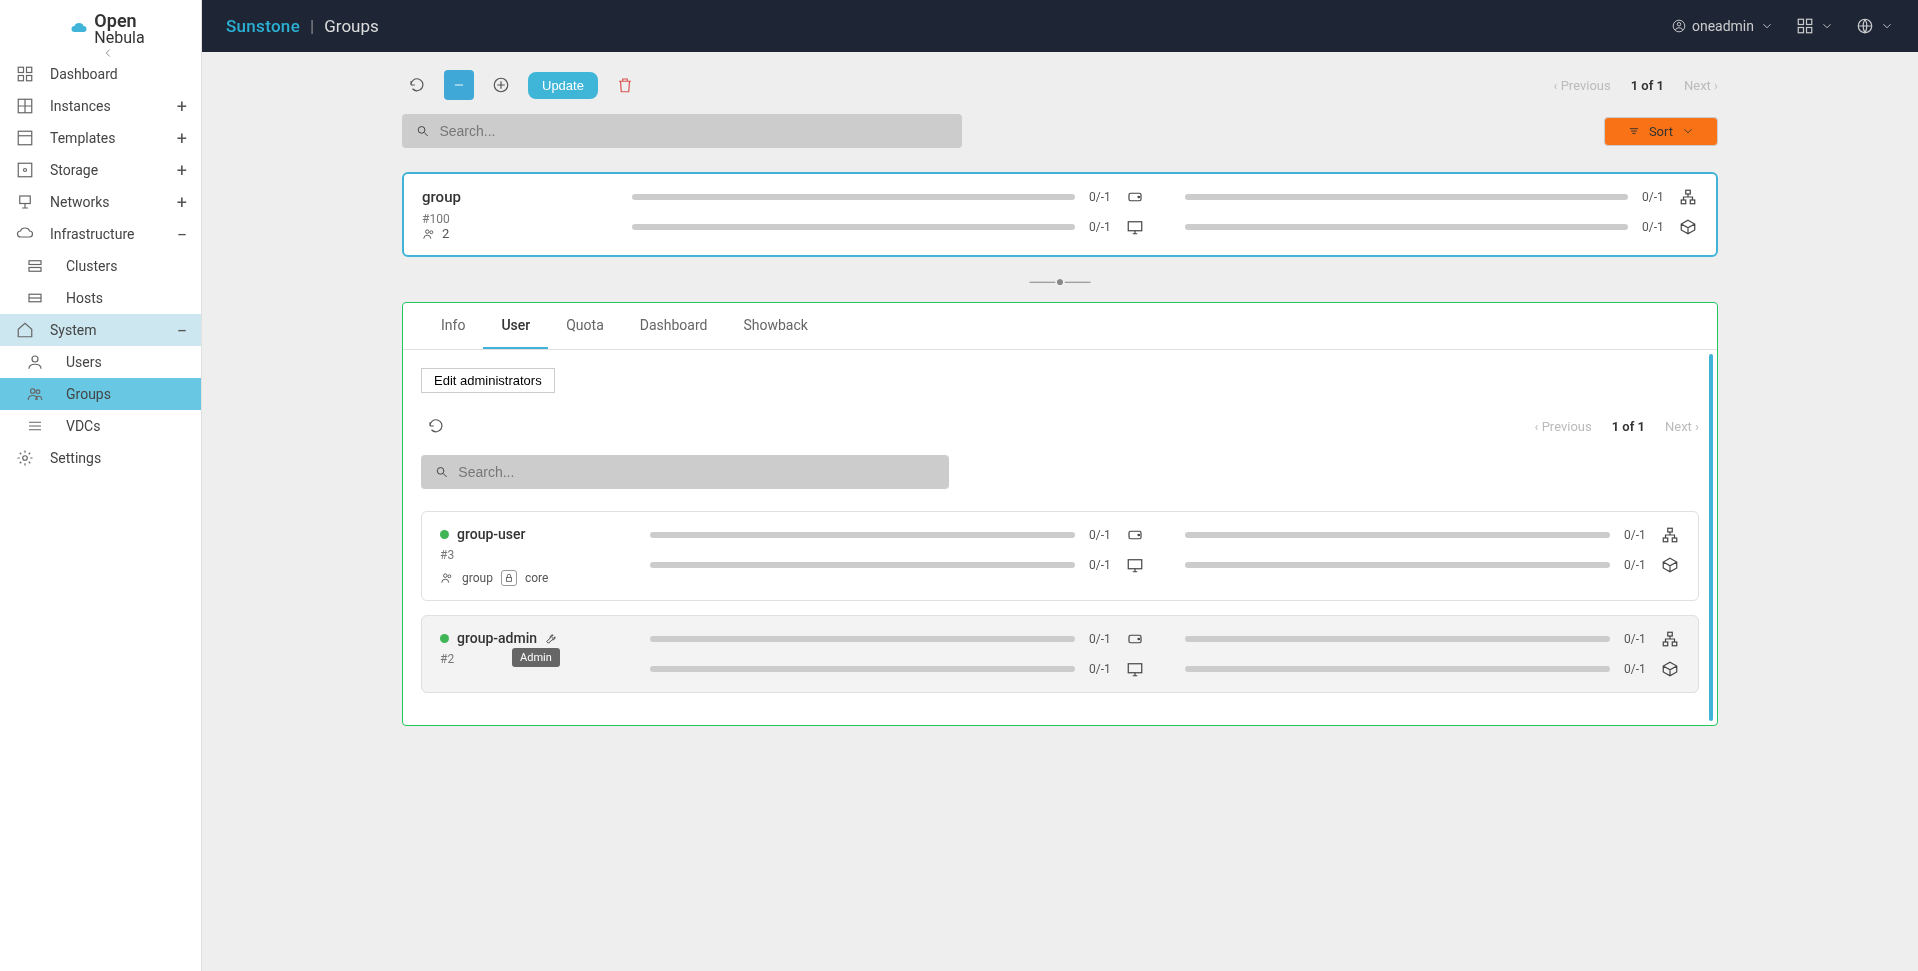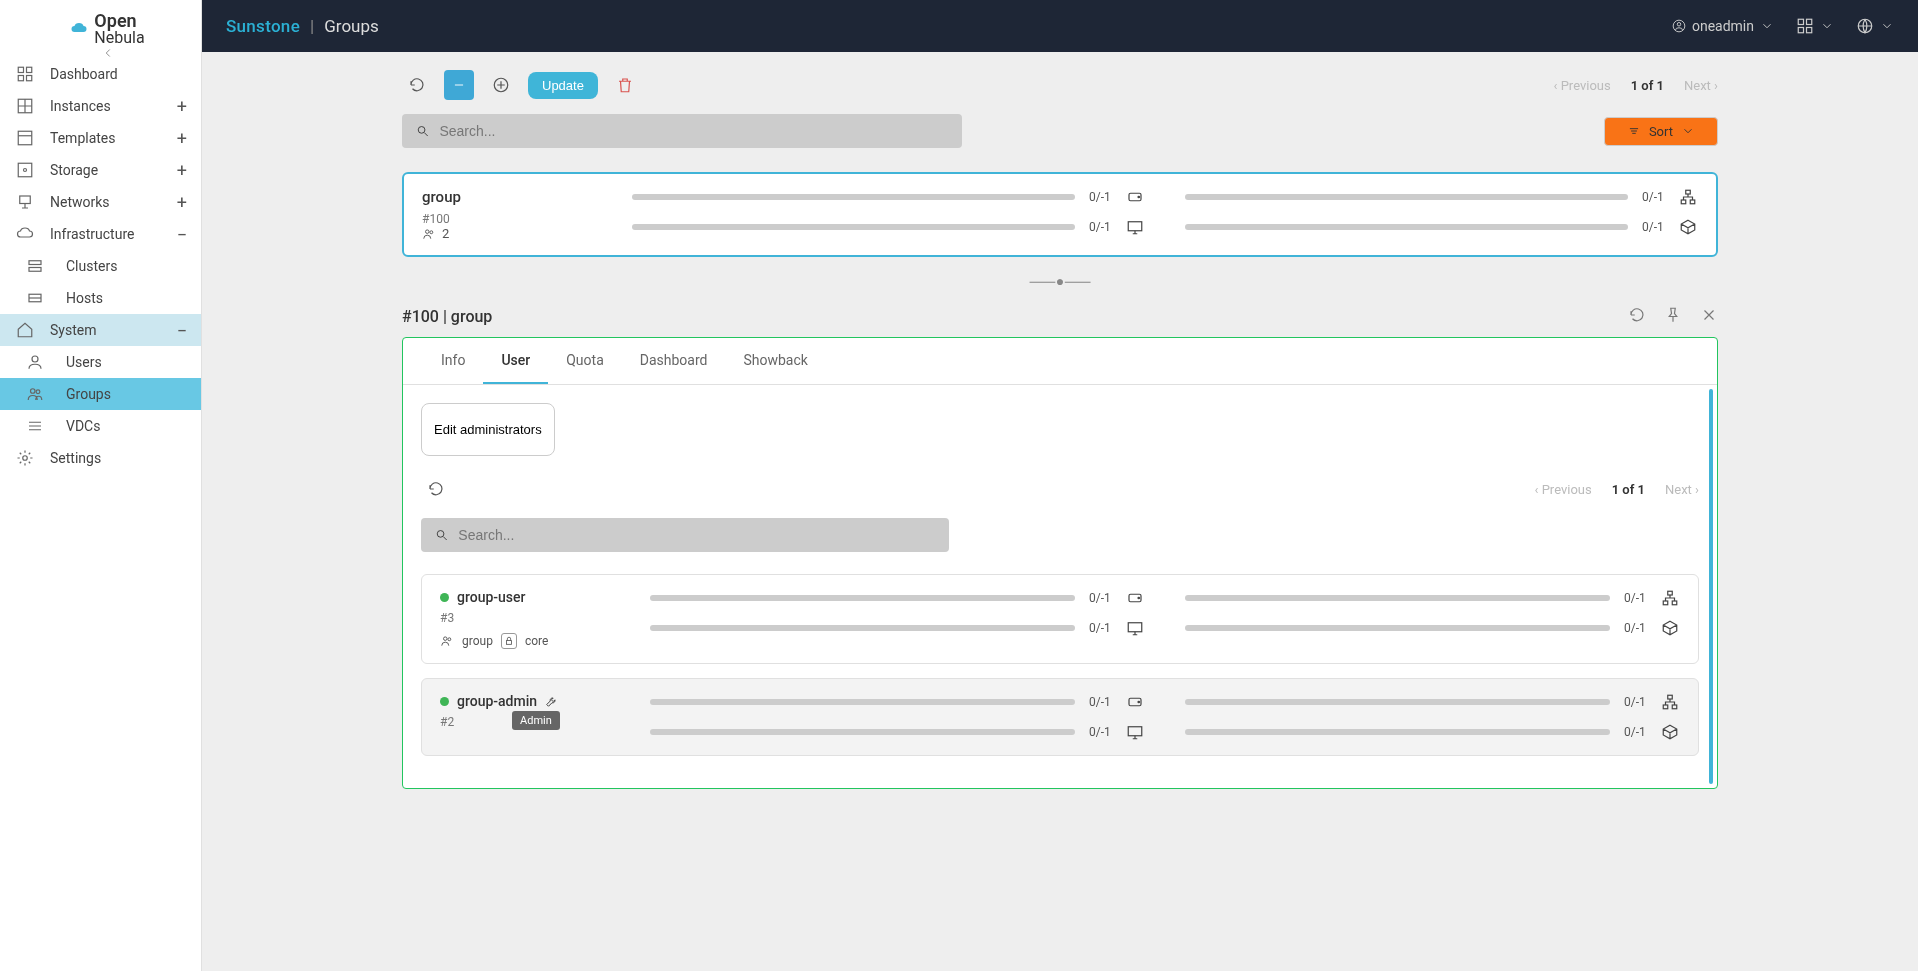--- a/index.html
+++ b/index.html
@@ -71,21 +71,21 @@
 .detail-actions { margin-left: auto; display: flex; gap: 18px; color: #777; }
 .detail-actions span { cursor: pointer; }
 
 .detail-panel { background: #fff; border: 1px solid #22c55e; border-radius: 4px; }
 .tabs { display: flex; gap: 0; border-bottom: 1px solid #e0e0e0; padding: 0 20px; }
 .tab { padding: 14px 18px; cursor: pointer; color: #666; font-size: 14px; border-bottom: 2px solid transparent; }
 .tab.active { color: #333; border-bottom-color: #40b4d8; font-weight: 500; }
 
 .tab-body { padding: 18px; position: relative; }
 .tab-body::after { content:''; position:absolute; right:4px; top:4px; bottom:4px; width:4px; background:#40b4d8; border-radius:2px; }
-.edit-admin-btn { border: 1px solid #ccc; background: #fff; padding: 18px 12px; border-radius: 8px; cursor: pointer; font-size: 13px; margin-bottom: 18px; }
+.edit-admin-btn { border: 1px solid #ccc; background: #fff; padding: 4px 12px; border-radius: 0; cursor: pointer; font-size: 13px; margin-bottom: 18px; }
 
 .inner-toolbar { display: flex; align-items: center; margin-bottom: 14px; }
 .inner-search { width: 528px; background: #ccc; border-radius: 4px; display: flex; align-items: center; padding: 9px 14px; gap: 10px; margin-bottom: 22px; }
 .inner-search input { background: transparent; border: none; outline: none; font-size: 14px; width: 100%; }
 .inner-search input::placeholder { color: #777; }
 
 .user-card { background: #fff; border: 1px solid #e0e0e0; border-radius: 6px; padding: 14px 18px; display: flex; gap: 30px; margin-bottom: 14px; }
 .user-card.shaded { background: #f3f3f3; }
 .user-left { flex: 0 0 180px; }
 .user-title { display: flex; align-items: center; gap: 8px; font-size: 14px; font-weight: 500; margin-bottom: 6px; }
@@ -407,34 +407,20 @@
                     <path d="M12 3 L21 8 V16 L12 21 L3 16 V8 Z M3 8 L12 13 L21 8 M12 13 V21"></path>
                   </svg>
                 </span>
             </div>
           </div>
         </div>
       </div>
 
       <div class="drag-handle">⸺●⸺</div>
 
-      <div class="detail-header">
-        <span class="detail-title">#100 | group</span>
-        <div class="detail-actions">
-          <span><svg class="ico" viewBox="0 0 24 24">
-                <path d="M4 12 A8 8 0 1 1 6 17 M4 12 L4 7 M4 12 L9 12"></path>
-              </svg></span>
-          <span><svg class="ico" viewBox="0 0 24 24">
-                <path d="M9 3 H15 L14 10 L17 14 H7 L10 10 Z M12 14 V21"></path>
-              </svg></span>
-          <span><svg class="ico" viewBox="0 0 24 24">
-                <path d="M6 6 L18 18 M6 18 L18 6"></path>
-              </svg></span>
-        </div>
-      </div>
 
       <div class="detail-panel">
         <div class="tabs">
           <div class="tab">Info</div>
           <div class="tab active">User</div>
           <div class="tab">Quota</div>
           <div class="tab">Dashboard</div>
           <div class="tab">Showback</div>
         </div>
 

